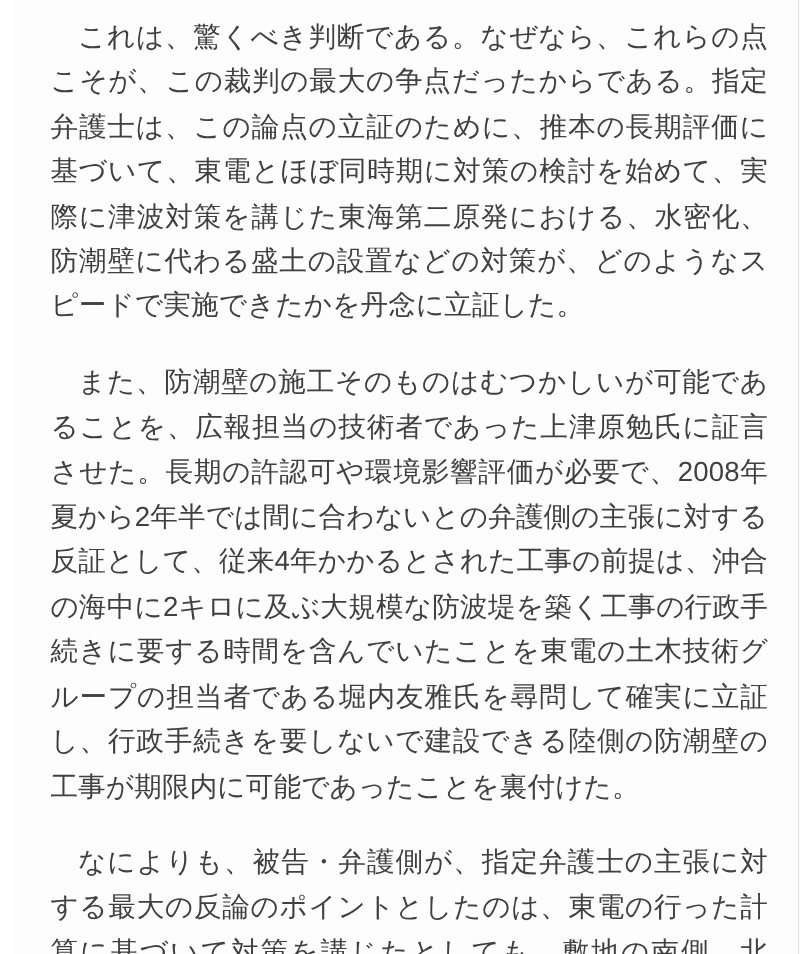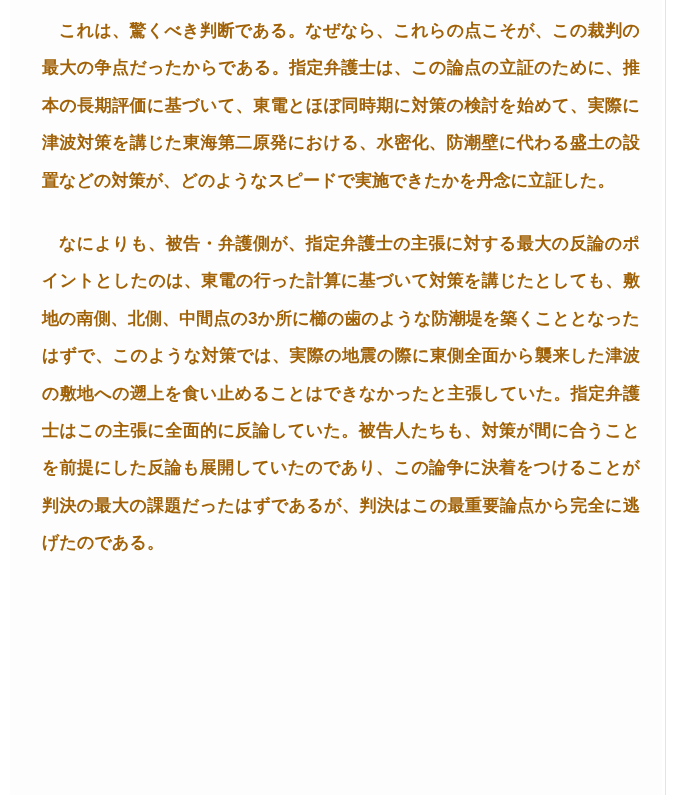--- a/index.html
+++ b/index.html
@@ -41,44 +41,45 @@
     width: 652px;
     height: 795px;
     background: #fdfdfd;
     box-sizing: border-box;
     padding: 0;
   }
 
   .para {
     margin: 0;
     padding: 0 22px 0 32px;
-    color: #a16207;
-    font-size: 17px;
+    color: #404040;
+    font-size: 23px;
     line-height: 37.4px;
     letter-spacing: 0.1px;
     text-align: justify;
     text-justify: inter-character;
     text-indent: 1em;
-    font-weight: 700;
+    font-weight: 400;
     word-break: break-all;
     -webkit-font-smoothing: antialiased;
   }
 
   .para.p1 { padding-top: 12px; }
   .para + .para { margin-top: 26px; }
 </style>
 </head>
 <body>
 
 <div id="page">
 
   <div id="article">
 
     <p class="para p1">これは、驚くべき判断である。なぜなら、これらの点こそが、この裁判の最大の争点だったからである。指定弁護士は、この論点の立証のために、推本の長期評価に基づいて、東電とほぼ同時期に対策の検討を始めて、実際に津波対策を講じた東海第二原発における、水密化、防潮壁に代わる盛土の設置などの対策が、どのようなスピードで実施できたかを丹念に立証した。</p>
 
+    <p class="para p2">また、防潮壁の施工そのものはむつかしいが可能であることを、広報担当の技術者であった上津原勉氏に証言させた。長期の許認可や環境影響評価が必要で、2008年夏から2年半では間に合わないとの弁護側の主張に対する反証として、従来4年かかるとされた工事の前提は、沖合の海中に2キロに及ぶ大規模な防波堤を築く工事の行政手続きに要する時間を含んでいたことを東電の土木技術グループの担当者である堀内友雅氏を尋問して確実に立証し、行政手続きを要しないで建設できる陸側の防潮壁の工事が期限内に可能であったことを裏付けた。</p>
 
     <p class="para p3">なによりも、被告・弁護側が、指定弁護士の主張に対する最大の反論のポイントとしたのは、東電の行った計算に基づいて対策を講じたとしても、敷地の南側、北側、中間点の3か所に櫛の歯のような防潮堤を築くこととなったはずで、このような対策では、実際の地震の際に東側全面から襲来した津波の敷地への遡上を食い止めることはできなかったと主張していた。指定弁護士はこの主張に全面的に反論していた。被告人たちも、対策が間に合うことを前提にした反論も展開していたのであり、この論争に決着をつけることが判決の最大の課題だったはずであるが、判決はこの最重要論点から完全に逃げたのである。</p>
 
   </div>
 
   <div id="right-rule"></div>
 
 </div>
 
 </body></html>

